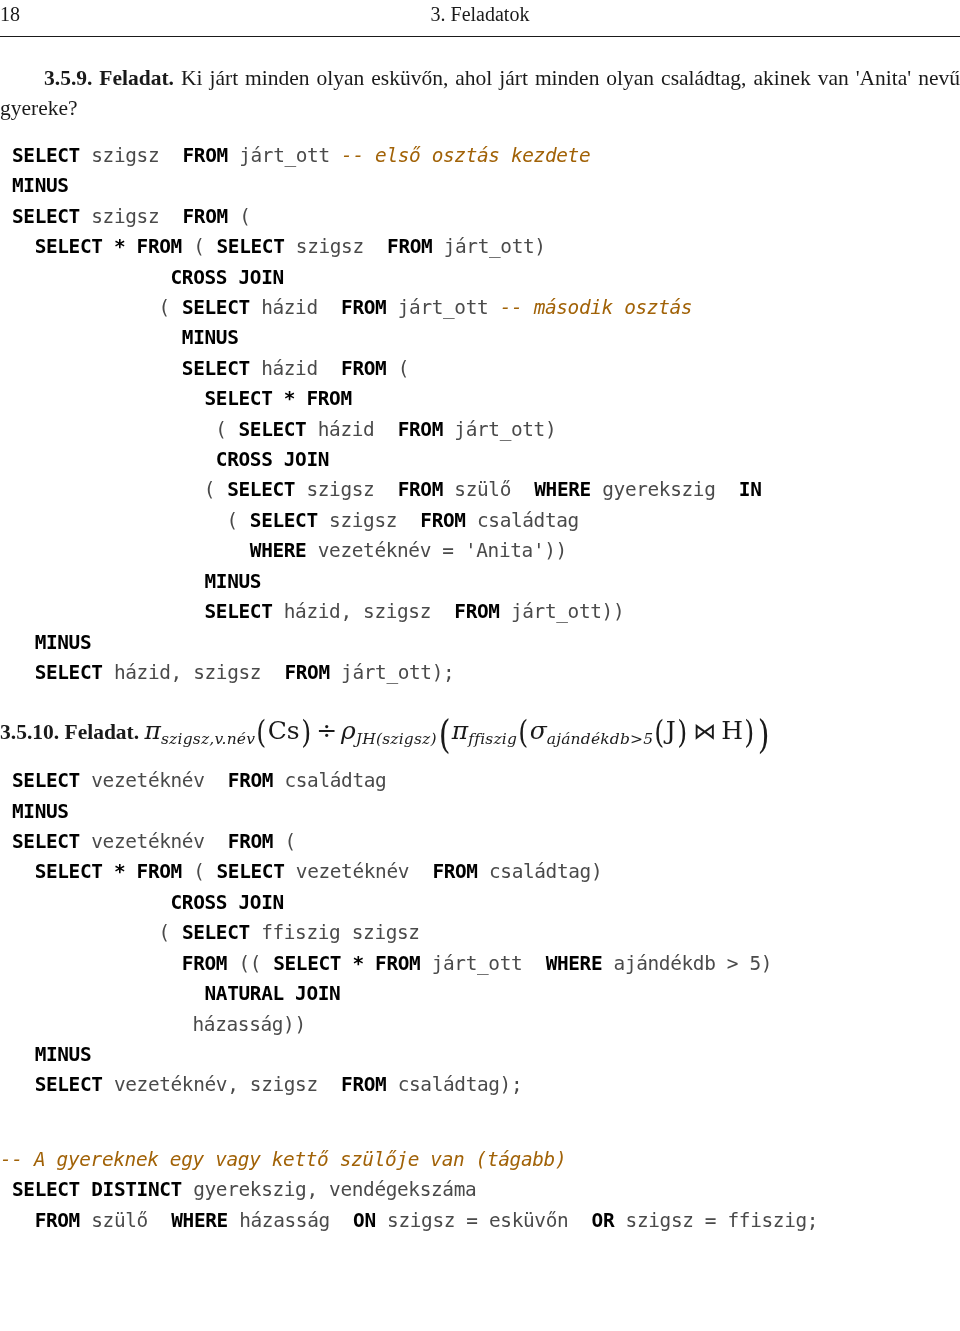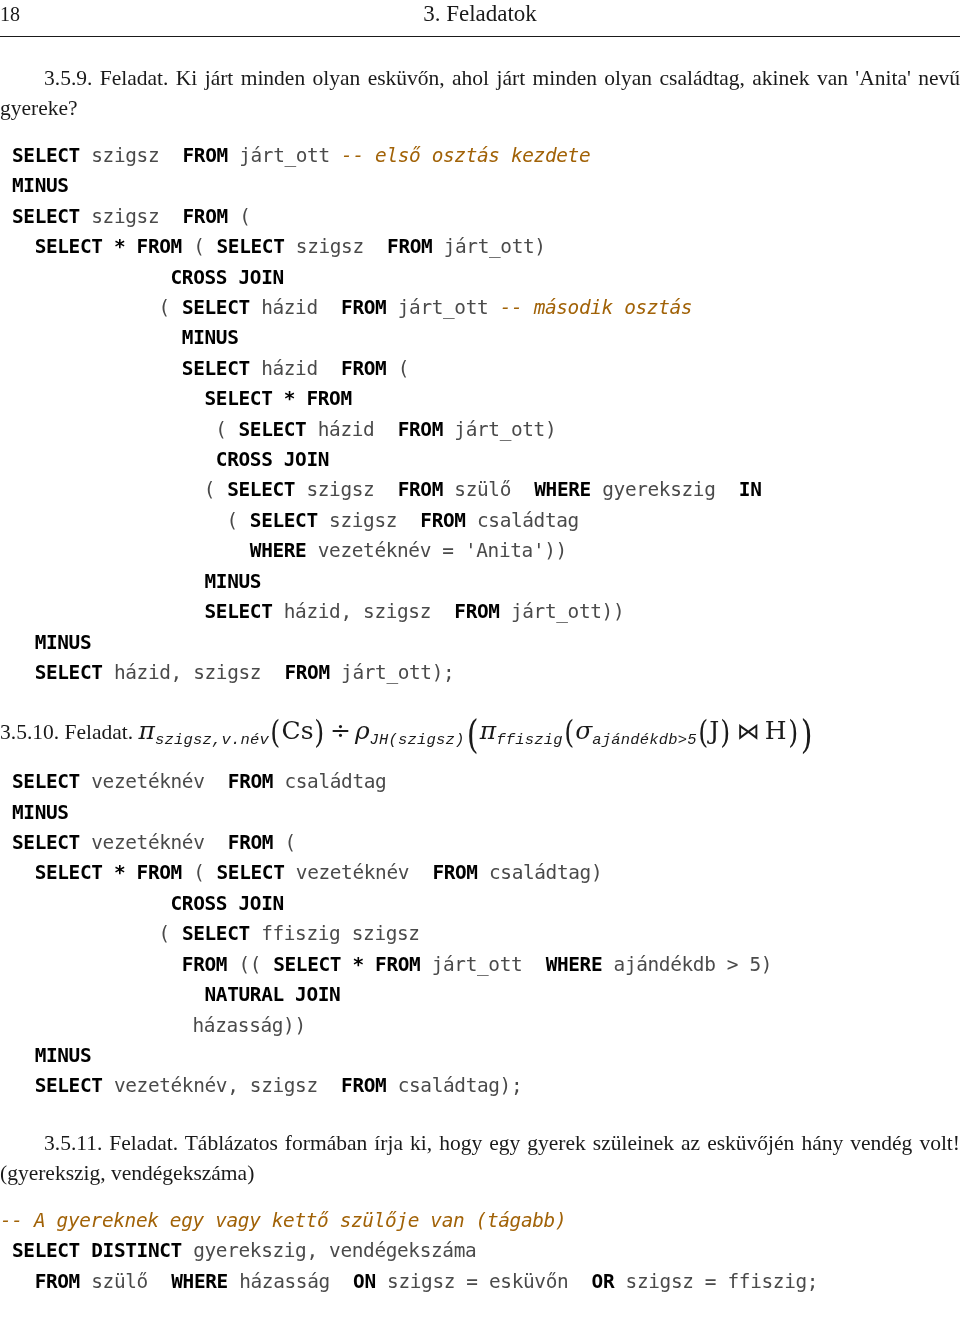--- a/index.html
+++ b/index.html
@@ -34,39 +34,39 @@
     left: 0;
     top: 0;
     font-size: 20px;
   }
   .runhead .runtitle {
     position: absolute;
     left: 0;
     right: 0;
     top: 0;
     text-align: center;
-    font-size: 23px;
+    font-size: 20px;
   }
   .headrule {
     height: 0;
     border-top: 1.6px solid #1a1a1a;
     margin: 0 0 0 0;
     width: 960px;
   }
 
   
   .para {
     font-size: 21.5px;
     line-height: 30px;
     text-align: justify;
     margin: 0;
     padding: 0;
   }
   .para .indent { display: inline-block; width: 44px; }
-  .ex-label { font-weight: normal; }
+  .ex-label { font-weight: bold; }
 
   .spacer-lg { height: 26px; }
   .spacer-md { height: 18px; }
   .spacer-sm { height: 10px; }
 
   
   .code {
     font-family: "DejaVu Sans Mono", "Liberation Mono", monospace;
     font-size: 19.4px;
     line-height: 30.4px;
@@ -99,21 +99,20 @@
     font-style: italic;
     font-size: 25px;
     white-space: nowrap;
     vertical-align: baseline;
   }
   .math .sub {
     font-size: 0.62em;
     vertical-align: -0.32em;
     font-style: italic;
     letter-spacing: 0.2px;
-    font-family: Liberation Mono, monospace;
   }
   .math .up {
     font-style: normal;
     text-align: center;
   }
   .math .bigparen {
     font-size: 1.55em;
     font-style: normal;
     display: inline-block;
     transform: scaleX(0.78);
@@ -188,21 +187,20 @@
 <span class="kw">              CROSS JOIN</span>
 <span class="id">              (</span><span class="kw">SELECT</span><span class="id"> ffiszig szigsz</span>
 <span class="kw">               FROM</span><span class="id"> ((</span><span class="kw">SELECT * FROM</span><span class="id"> járt_ott </span><span class="kw">WHERE</span><span class="id"> ajándékdb &gt; 5)</span>
 <span class="kw">                 NATURAL JOIN</span>
 <span class="id">                 házasság))</span>
 <span class="kw">  MINUS</span>
 <span class="kw">  SELECT</span><span class="id"> vezetéknév, szigsz </span><span class="kw">FROM</span><span class="id"> családtag);</span></div>
 
   <div class="spacer-lg"></div>
 
-  <div class="para"><span class="indent"></span><span class="ex-label">3.5.11. Feladat.</span> <span>Táblázatos formában írja ki, hogy egy gyerek szüleinek az esküvőjén hány vendég volt! (gyerekszig, vendégekszáma)</span></div>
 
   <div class="spacer-md"></div>
 
   <div class="code"><span class="cm">-- A gyereknek egy vagy kettő szülője van (tágabb)</span>
 <span class="kw">SELECT DISTINCT</span><span class="id"> gyerekszig, vendégekszáma</span>
 <span class="kw">  FROM</span><span class="id"> szülő </span><span class="kw">WHERE</span><span class="id"> házasság </span><span class="kw">ON</span><span class="id"> szigsz = esküvőn </span><span class="kw">OR</span><span class="id"> szigsz = ffiszig;</span></div>
 
   <div class="spacer-md"></div>
 
 </div>

